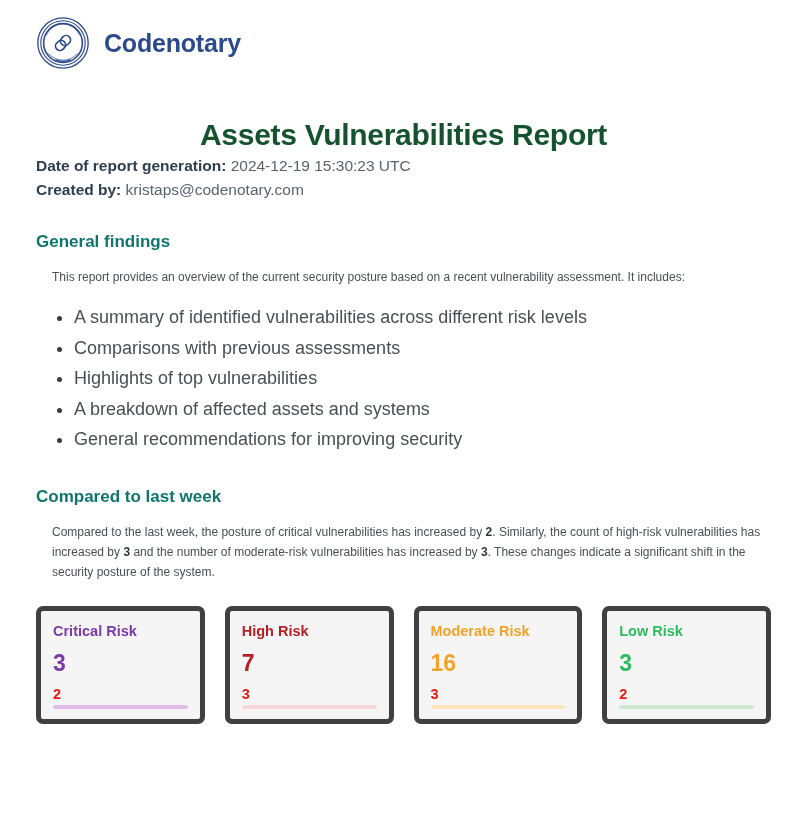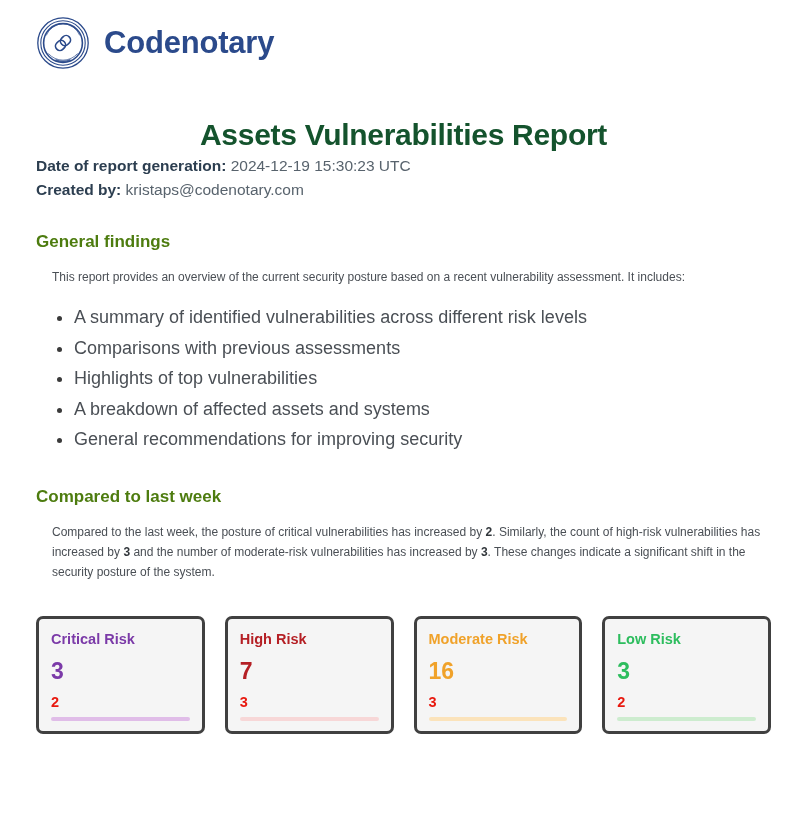--- a/index.html
+++ b/index.html
@@ -29,21 +29,21 @@
     height: 76px;
     box-sizing: border-box;
   }
   .brand-mark {
     width: 54px;
     height: 54px;
     flex: 0 0 54px;
     display: block;
   }
   .brand-name {
-    font-size: 31px;
+    font-size: 25px;
     font-weight: bold;
     color: #2b4a8b;
     letter-spacing: -0.2px;
   }
 
   
   .doc-title {
     font-size: 30px;
     font-weight: bold;
     color: #14532d;
@@ -59,21 +59,21 @@
   }
   .meta-line:first-of-type { margin-top: 24px; }
   .meta-label {
     font-weight: bold;
     color: #2c3e50;
   }
 
   .section-title {
     font-size: 17px;
     font-weight: bold;
-    color: #4d7c0f;
+    color: #0f766e;
     margin: 32px 0 0 0;
   }
   .para {
     font-size: 12px;
     color: #4a4f55;
     line-height: 1.65;
     margin: 16px 0 0 16px;
     max-width: 742px;
   }
   .para b { color: #31363b; font-weight: bold; }
@@ -92,28 +92,27 @@
 
   
   .cards {
     display: flex;
     gap: 20px;
     margin-top: 24px;
   }
   .card {
     flex: 1 1 0;
     background: #f5f5f5;
-    border: 3px solid #404040;
+    border: 5px solid #404040;
     border-radius: 7px;
     padding: 13px 12px 10px 12px;
     box-sizing: border-box;
     height: 118px;
     display: flex;
     flex-direction: column;
-    margin-top: 10px;
   }
   .card-title {
     font-size: 14.5px;
     font-weight: bold;
     line-height: 1.1;
   }
   .card-value {
     font-size: 23px;
     font-weight: bold;
     line-height: 1.1;

